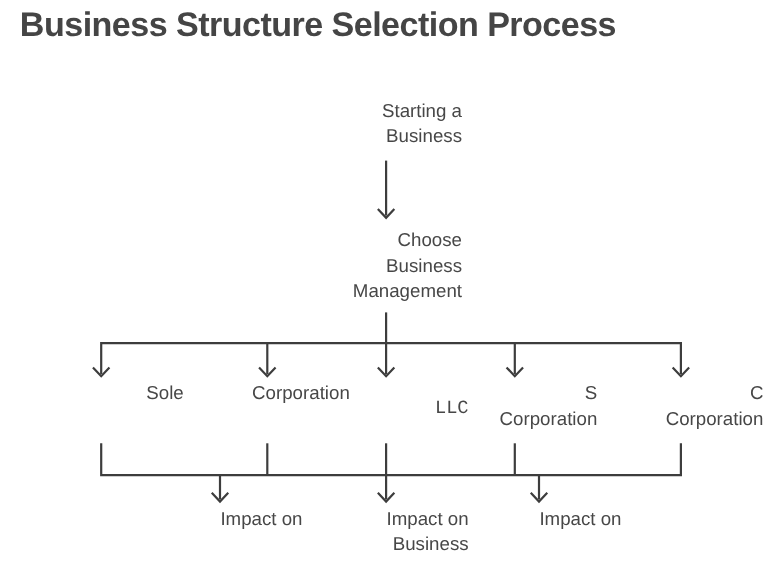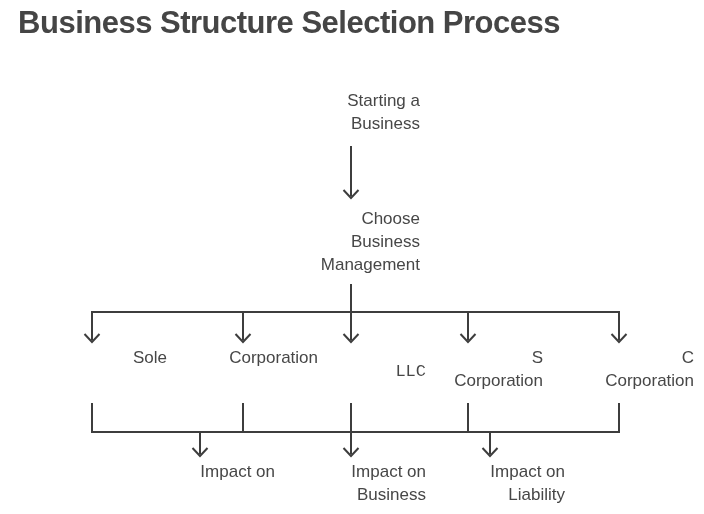--- a/index.html
+++ b/index.html
@@ -141,16 +141,15 @@
     <span class="ln">Impact on</span>
   </div>
 
   <div id="node-impact-tax" class="node">
     <span class="ln">Impact on</span>
     <span class="ln">Business</span>
   </div>
 
   <div id="node-impact-liab" class="node">
     <span class="ln">Impact on</span>
-    <span class="ln">Liability</span>
   </div>
 
 </div>
 
 </body></html>

